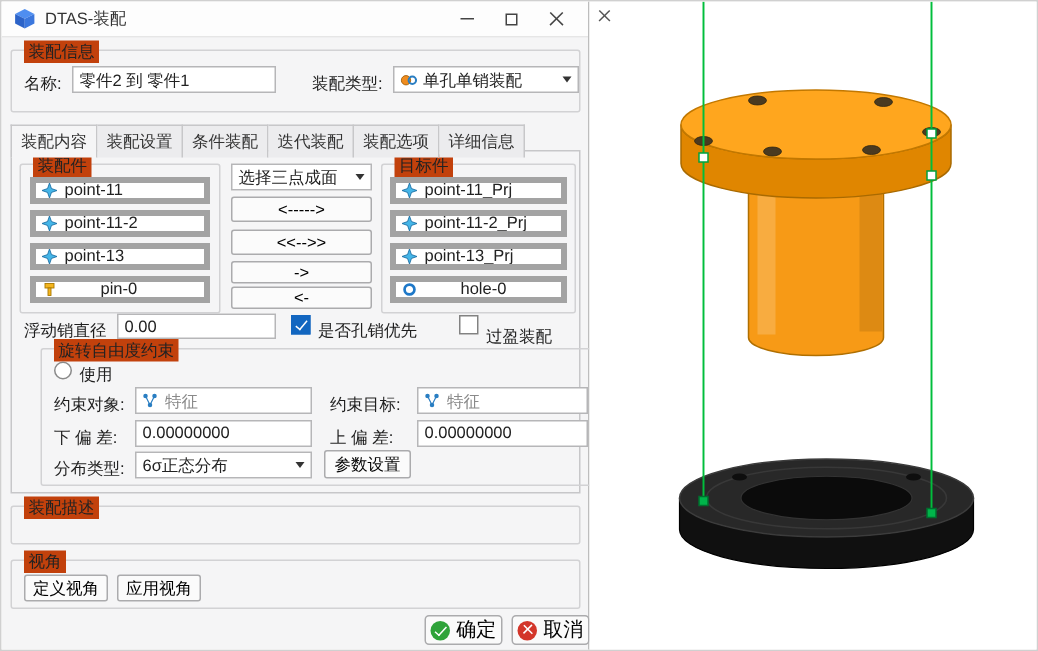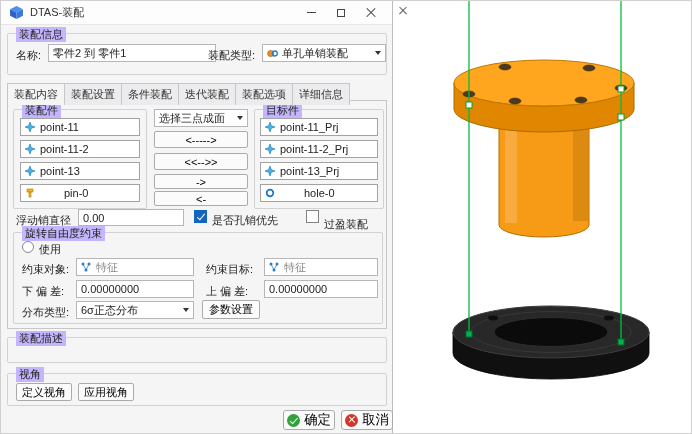--- a/index.html
+++ b/index.html
@@ -14,62 +14,62 @@
   .win-btns { margin-left:auto; display:flex; height:100%; margin-right:6px; }
   .win-btn { width:30px; height:100%; display:flex; align-items:center; justify-content:center; cursor:default; }
   .glyph-min { width:9px; height:1px; background:#444; display:block; }
   .glyph-max { width:8px; height:8px; border:1px solid #444; display:block; }
   .glyph-close { position:relative; width:10px; height:10px; display:block; }
   .glyph-close::before, .glyph-close::after { content:""; position:absolute; left:-1px; top:4.4px; width:12px; height:1.2px; background:#444; }
   .glyph-close::before { transform:rotate(45deg); }
   .glyph-close::after { transform:rotate(-45deg); }
 
   .group { position:absolute; border:1px solid #d2d2d4; border-radius:2px; }
-  .legend { position:absolute; top:-7px; left:8px; background:#c4b5fd; padding:0 3px; white-space:nowrap; }
+  .legend { position:absolute; top:-7px; left:8px; background:#c2410c; padding:0 3px; white-space:nowrap; }
   .lbl { position:absolute; white-space:nowrap; color:#1e1e1e; }
   .field { position:absolute; height:18px; background:#fff; border:1px solid #b6b6b8; display:flex; align-items:center; gap:4px; padding:0 4px; white-space:nowrap; overflow:hidden; }
   .btn { position:absolute; background:#fbfbfb; border:1px solid #ababad; border-radius:2px; display:flex; align-items:center; justify-content:center; font-size:11px; white-space:nowrap; cursor:default; }
   .arrow { margin-left:auto; width:0; height:0; border-left:3.5px solid transparent; border-right:3.5px solid transparent; border-top:4px solid #333; flex:none; }
   .placeholder-text { color:#8a8a8a; }
 
   #g-info { left:6px; top:32px; width:380px; height:42px; }
   #name-lbl { left:8px; top:14px; }
-  #name-field { left:40px; top:10px; width:168px; }
+  #name-field { left:40px; top:10px; width:136px; }
   #type-lbl { left:200px; top:14px; }
   #type-select { left:254px; top:10px; width:124px; }
 
   .tabs { position:absolute; left:6px; top:82px; display:flex; z-index:2; }
   .tab { padding:3px 6px 2px 6px; border:1px solid #c7c7c9; border-bottom:none; background:#ececee; color:#333; white-space:nowrap; }
   .tab + .tab { border-left:none; }
   .tab.active { background:#f5f5f6; padding-bottom:3px; }
   .tab-panel { position:absolute; left:6px; top:99px; width:380px; height:229px; border:1px solid #c7c7c9; background:#f5f5f6; }
 
   #g-parts { left:5px; top:8px; width:134px; height:100px; }
   #g-targets { left:246px; top:8px; width:130px; height:100px; }
-  .part-item { position:absolute; height:18px; background:#fff; border:1px solid #a3a3a3; display:flex; align-items:center; gap:4px; padding:0 4px; white-space:nowrap; overflow:hidden; }
+  .part-item { position:absolute; height:18px; background:#fff; border:4px solid #a3a3a3; display:flex; align-items:center; gap:4px; padding:0 4px; white-space:nowrap; overflow:hidden; }
   #pi0,#pi1,#pi2,#pi3 { left:6px; width:120px; }
   #ti0,#ti1,#ti2,#ti3 { left:5px; width:118px; }
   #pi0,#ti0 { top:8px; } #pi1,#ti1 { top:30px; } #pi2,#ti2 { top:52px; } #pi3,#ti3 { top:74px;gap:28px; }
   .ic { width:11px; height:11px; display:inline-flex; flex:none; }
 
   #face-select { left:146px; top:8px; width:94px; }
   #tb0 { left:146px; top:30px; width:94px; height:17px; }
   #tb1 { left:146px; top:52px; width:94px; height:17px; }
   #tb2 { left:146px; top:73px; width:94px; height:15px; }
   #tb3 { left:146px; top:90px; width:94px; height:15px; }
 
   #fp-lbl { left:8px; top:112px; }
   #fp-field { left:70px; top:108px; width:106px; height:17px; }
   .checkbox { position:absolute; width:13px; height:13px; border:1px solid #828282; background:#fff; }
   .checkbox.checked { background:#1266c0; border-color:#1266c0; }
   .checkbox.checked::after { content:""; position:absolute; left:4px; top:1px; width:3px; height:7px; border-right:1.6px solid #fff; border-bottom:1.6px solid #fff; transform:rotate(40deg); }
   #cb1 { left:186px; top:109px; } #cb1-lbl { left:204px; top:112px; }
   #cb2 { left:298px; top:109px; } #cb2-lbl { left:316px; top:116px; }
 
-  #g-rot { left:5px; top:131px; width:370px; height:92px; }
+  #g-rot { left:19px; top:131px; width:370px; height:92px; }
   .radio { position:absolute; width:12px; height:12px; border:1px solid #8a8a8a; border-radius:50%; background:#fff; }
   #rot-radio { left:8px; top:8px; }
   #rot-use-lbl { left:25px; top:9px; }
   #rot-obj-lbl { left:8px; top:29px; }  #rot-obj-field { left:62px; top:25px; width:118px; }
   #rot-tgt-lbl { left:192px; top:29px; } #rot-tgt-field { left:250px; top:25px; width:114px; }
   #rot-low-lbl { left:8px; top:51px; }  #rot-low-field { left:62px; top:47px; width:118px; }
   #rot-up-lbl { left:192px; top:51px; } #rot-up-field { left:250px; top:47px; width:114px; }
   #rot-dist-lbl { left:8px; top:72px; } #rot-dist-select { left:62px; top:68px; width:118px; }
   #rot-param-btn { left:188px; top:67px; width:58px; height:19px; }
 

